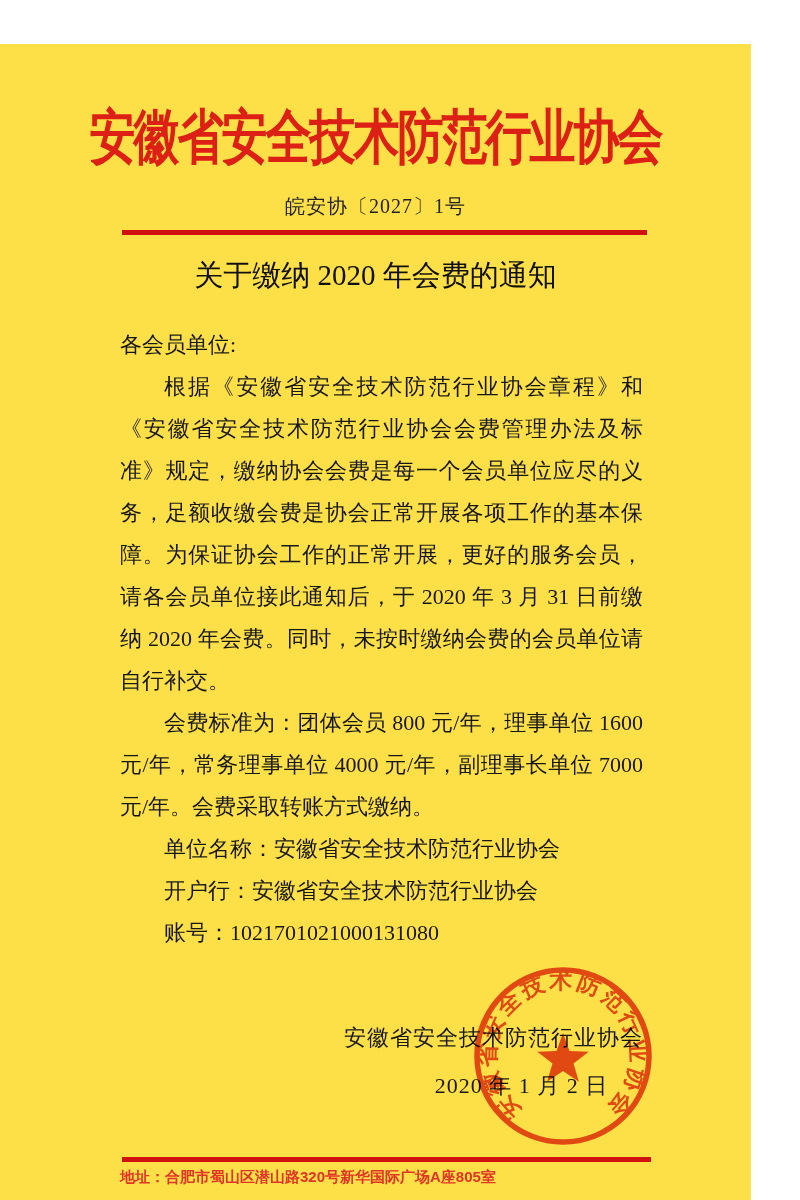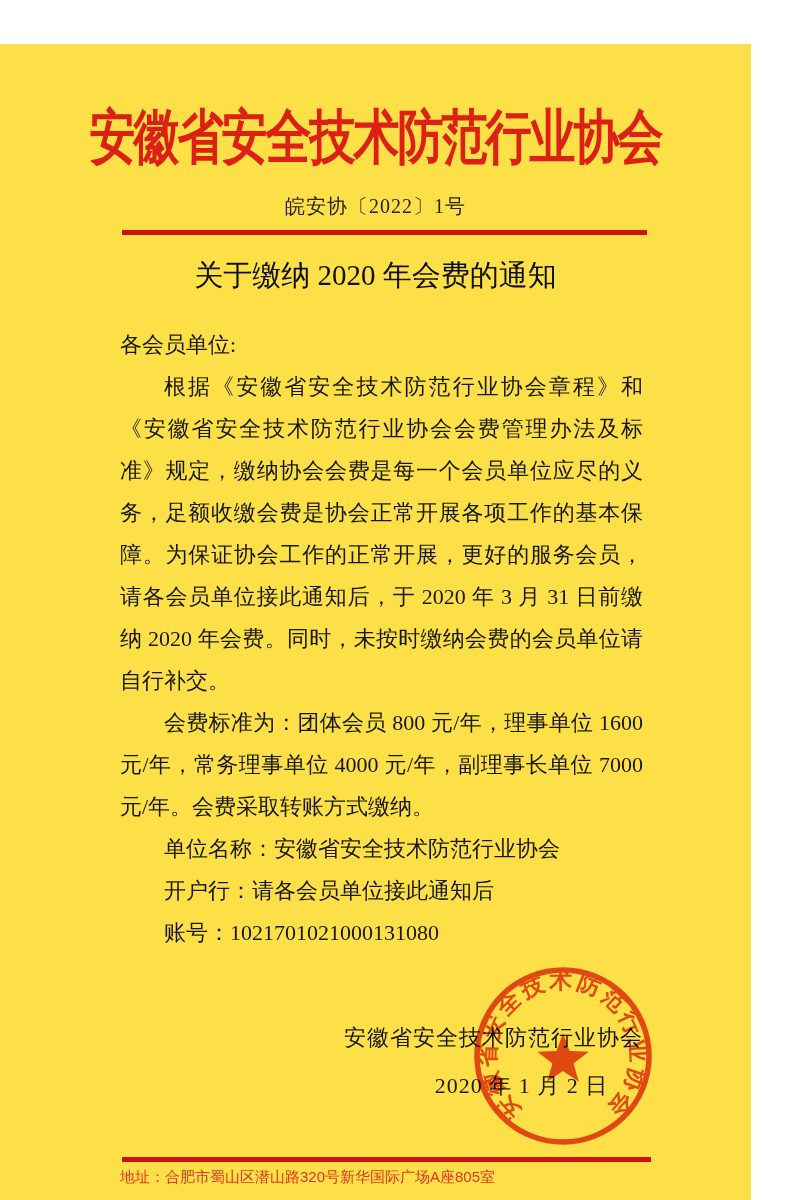--- a/index.html
+++ b/index.html
@@ -108,47 +108,47 @@
   }
   .footer-row {
     position: absolute;
     top: 1124px;
     left: 120px;
     right: 98px;
     display: flex;
     justify-content: space-between;
     align-items: baseline;
     font-family: "Liberation Sans", "DejaVu Sans", sans-serif;
-    font-weight: normal;
+    font-weight: bold;
     font-size: 15px;
     color: #e03427;
     white-space: nowrap;
   }
 </style>
 </head>
 <body>
 
 <div class="page">
 
   <h1 class="org-title">
     <span class="stretch">安徽省安全技术防范行业协会</span>
   </h1>
 
-  <div class="doc-number">皖安协〔2022〕1号</div>
+  <div class="doc-number">皖安协〔2027〕1号</div>
 
   <div class="header-rule"></div>
 
   <h2 class="doc-title">关于缴纳 2020 年会费的通知</h2>
 
   <div class="body-text">
     <p class="salutation">各会员单位:</p>
     <p class="para">根据《安徽省安全技术防范行业协会章程》和《安徽省安全技术防范行业协会会费管理办法及标准》规定，缴纳协会会费是每一个会员单位应尽的义务，足额收缴会费是协会正常开展各项工作的基本保障。为保证协会工作的正常开展，更好的服务会员，请各会员单位接此通知后，于 2020 年 3 月 31 日前缴纳 2020 年会费。同时，未按时缴纳会费的会员单位请自行补交。</p>
     <p class="para">会费标准为：团体会员 800 元/年，理事单位 1600 元/年，常务理事单位 4000 元/年，副理事长单位 7000 元/年。会费采取转账方式缴纳。</p>
     <p class="para">单位名称：安徽省安全技术防范行业协会</p>
-    <p class="para">开户行：请各会员单位接此通知后</p>
+    <p class="para">开户行：安徽省安全技术防范行业协会</p>
     <p class="para">账号：1021701021000131080</p>
   </div>
 
   <div class="signature-block">
     <div class="sig-org">安徽省安全技术防范行业协会</div>
     <div class="sig-date">2020 年 1 月 2 日</div>
   </div>
 
   <svg class="seal" viewBox="0 0 190 190" aria-hidden="true">
     <defs>

